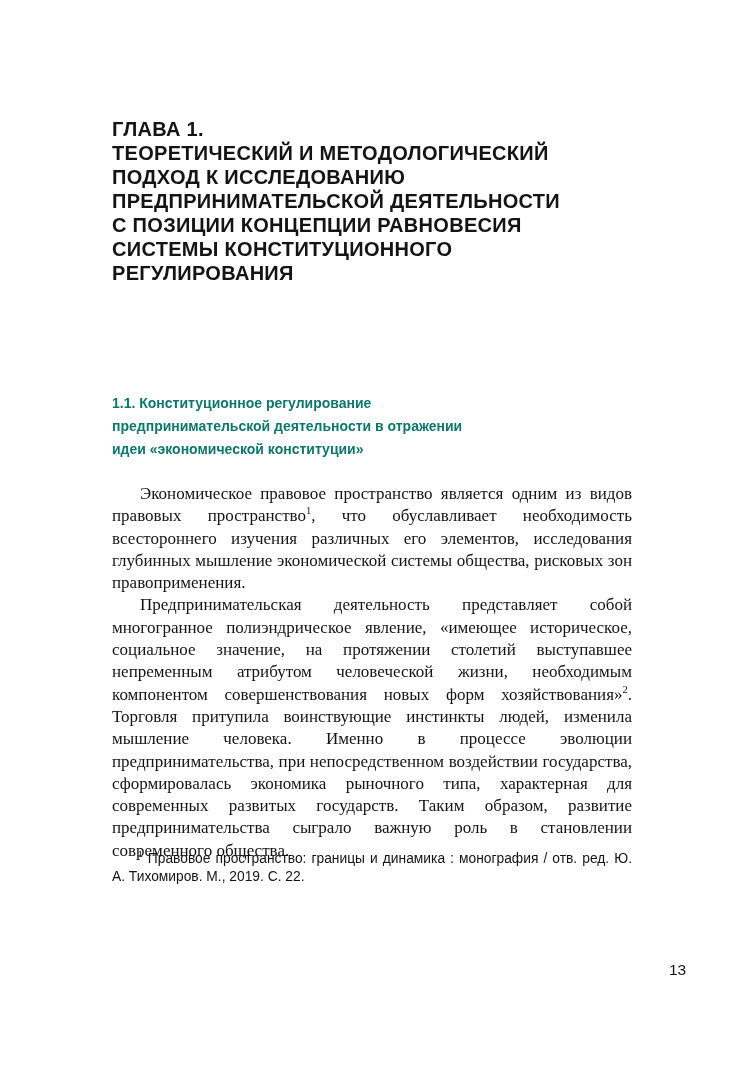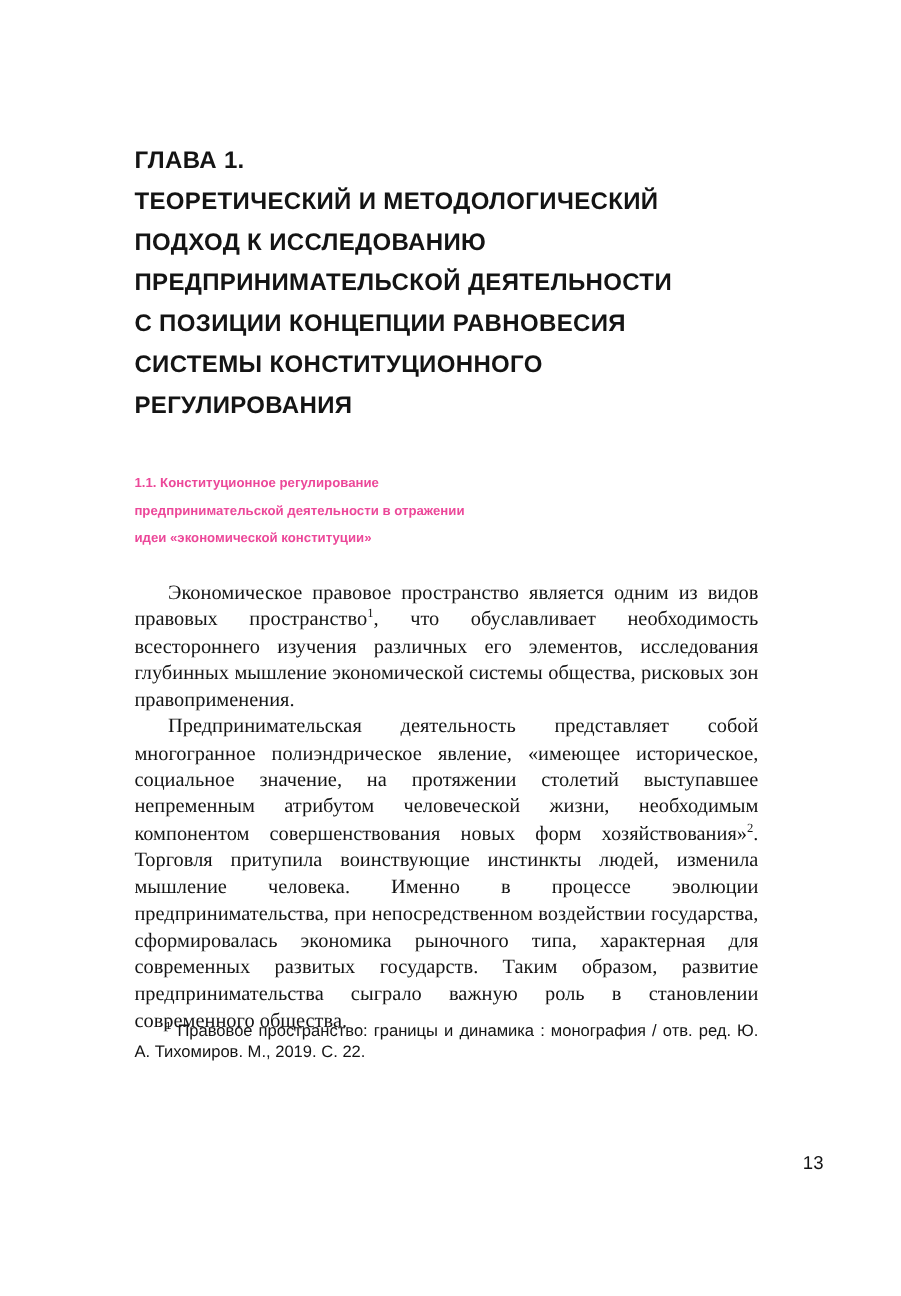--- a/index.html
+++ b/index.html
@@ -21,37 +21,37 @@
   }
   .chapter-title {
     position: absolute;
     left: 112px;
     top: 117px;
     width: 545px;
     margin: 0;
     font-family: "Liberation Sans", sans-serif;
     font-weight: bold;
     font-size: 20px;
-    line-height: 34px;
+    line-height: 24px;
     letter-spacing: 0.3px;
     white-space: pre-line;
     color: #141414;
   }
   .section-title {
     position: absolute;
     left: 112px;
     top: 392px;
     width: 545px;
     margin: 0;
     font-family: "Liberation Sans", sans-serif;
     font-weight: bold;
-    font-size: 11px;
+    font-size: 14px;
     line-height: 23px;
     white-space: pre-line;
-    color: #ec4899;
+    color: #0f766e;
   }
   .body-text {
     position: absolute;
     left: 112px;
     top: 483px;
     width: 520px;
     font-family: "Liberation Serif", serif;
     font-size: 17px;
     line-height: 22.3px;
     text-align: justify;

